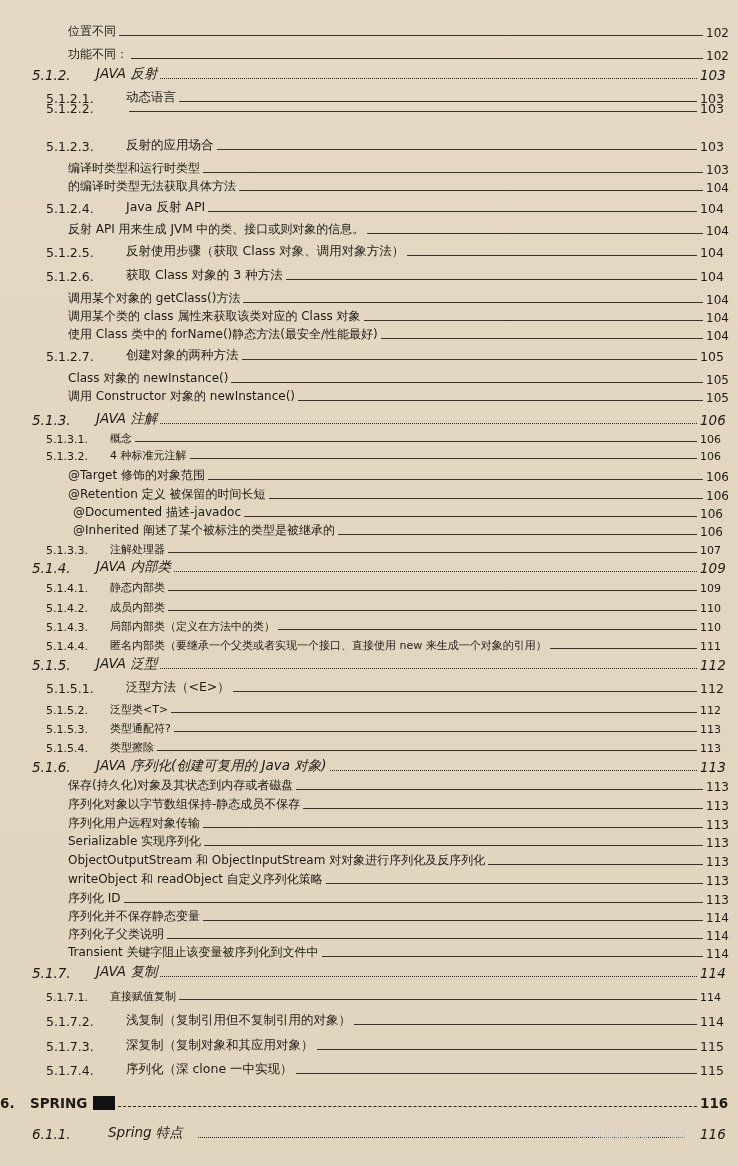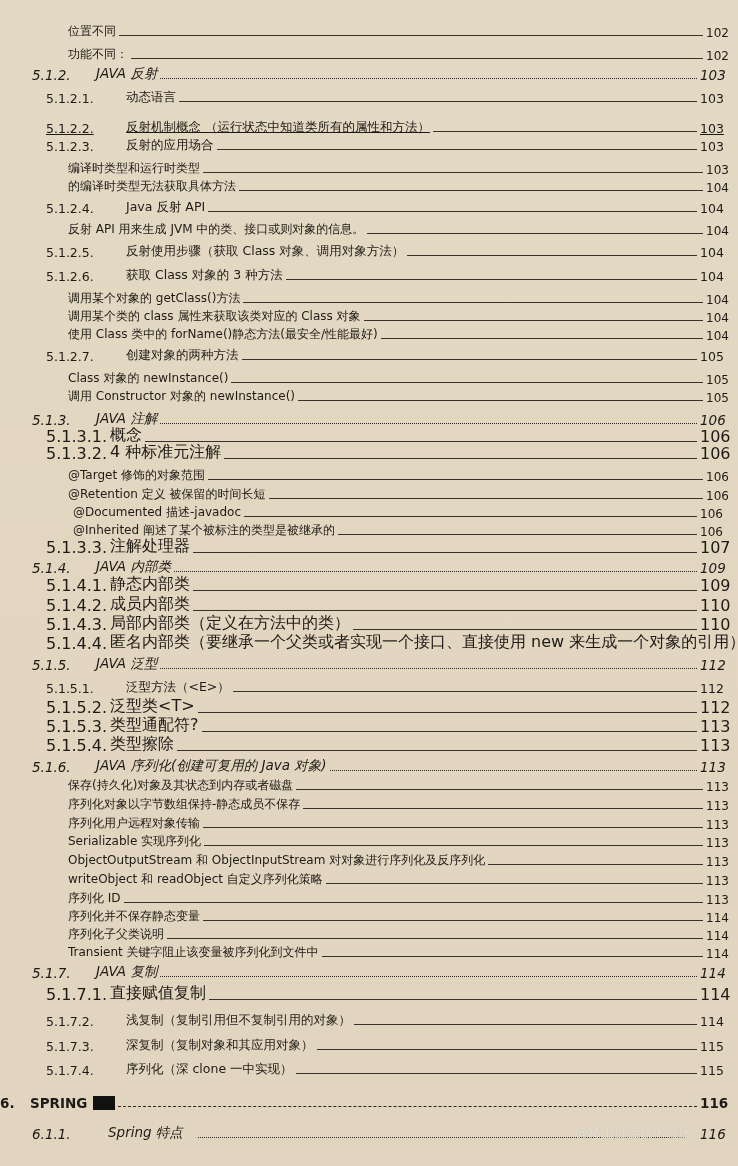--- a/index.html
+++ b/index.html
@@ -24,21 +24,21 @@
   
   .lvl-h2 { font-size: 13.5px; font-style: italic; }
   .lvl-h2 .num { margin-left: 32px; width: 64px; }
   .lvl-h2 .leader { border-bottom: 1.4px dotted #2a241c; }
   .lvl-h2 .page-no { font-style: italic; }
 
   .lvl-h3 { font-size: 12.5px; }
   .lvl-h3 .num { margin-left: 46px; width: 80px; }
   .lvl-h3 .leader { border-bottom: 1.4px solid #3a3228; }
 
-  .lvl-h3n { font-size: 16px; }
+  .lvl-h3n { font-size: 11px; }
   .lvl-h3n .num { margin-left: 46px; width: 64px; }
   .lvl-h3n .leader { border-bottom: 1.4px solid #3a3228; }
 
   .lvl-sub { font-size: 12px; padding-left: 6px; }
   .lvl-sub .title { margin-left: 62px; }
   .lvl-sub .leader { border-bottom: 1.4px solid #3a3228; }
 
   .lvl-sub-out { font-size: 12px; }
   .lvl-sub-out .title { margin-left: 73px; }
   .lvl-sub-out .leader { border-bottom: 1.4px solid #3a3228; }
@@ -75,23 +75,22 @@
         <span class="title"><span>JAVA 反射</span></span>
         <span class="leader"></span>
         <span class="page-no">103</span>
       </div>
       <div class="row lvl-h3" style="top: 88px;">
         <span class="num">5.1.2.1.</span>
         <span class="title"><span>动态语言</span></span>
         <span class="leader"></span>
         <span class="page-no">103</span>
       </div>
-      <div class="row lvl-h3" style="top: 118px; text-decoration: underline;">
+      <div class="row lvl-h3" style="top: 98px;">
         <span class="num">5.1.2.2.</span>
-        <span class="title"><span>反射机制概念 （运行状态中知道类所有的属性和方法）</span></span>
         <span class="leader"></span>
         <span class="page-no">103</span>
       </div>
       <div class="row lvl-h3" style="top: 136px;">
         <span class="num">5.1.2.3.</span>
         <span class="title"><span>反射的应用场合</span></span>
         <span class="leader"></span>
         <span class="page-no">103</span>
       </div>
       <div class="row lvl-sub" style="top: 159px;">

